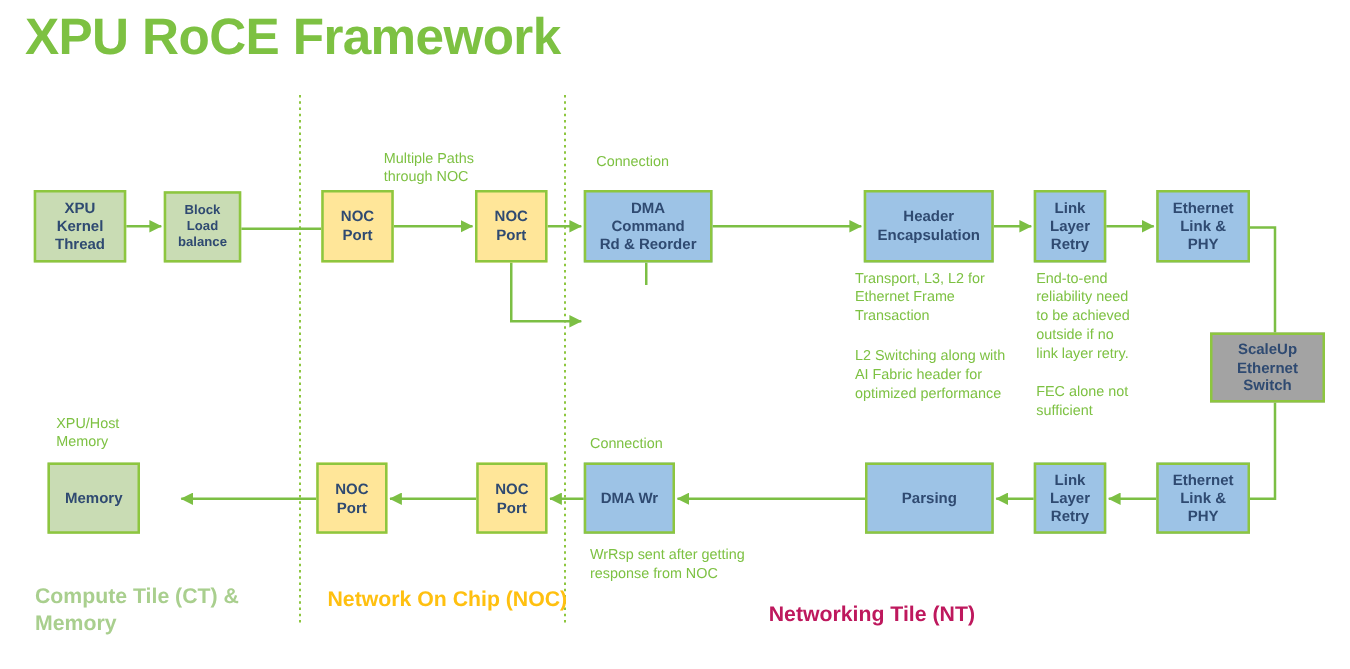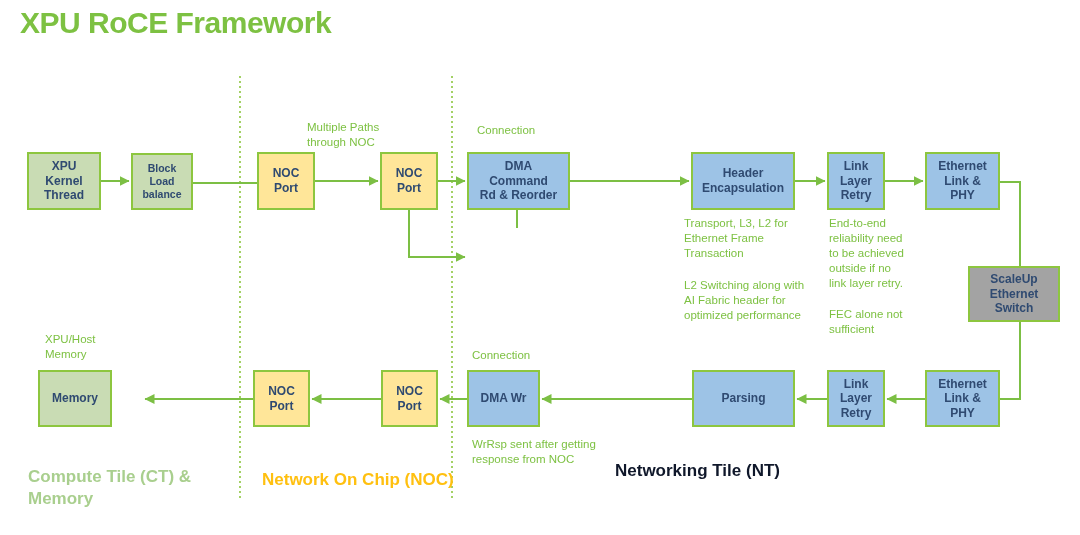--- a/index.html
+++ b/index.html
@@ -2,21 +2,21 @@
 <html><head>
 <meta charset="utf-8">
 <style>
   html,body{margin:0;padding:0;background:#fff;}
   #canvas{
     position:relative;width:1080px;height:535px;background:#ffffff;
     font-family:"Liberation Sans", sans-serif;overflow:hidden;
   }
   #page-title{
     position:absolute;left:20px;top:6px;
-    font-size:30px;font-weight:600;color:#7dc142;letter-spacing:-0.5px;
+    font-size:41px;font-weight:600;color:#7dc142;letter-spacing:-0.5px;
     white-space:nowrap;
   }
   .box{
     position:absolute;border:2px solid #8dc63f;box-sizing:border-box;
     display:flex;align-items:center;justify-content:center;text-align:center;
     font-size:12px;font-weight:600;color:#2f4a71;line-height:1.22;
     white-space:pre-line;
   }
   .box.small{font-size:10.5px;}
   .green{background:#c9dcb4;}
@@ -26,21 +26,21 @@
   .note{
     position:absolute;color:#7dc142;font-size:11.5px;line-height:15px;
     font-weight:500;white-space:pre-line;
   }
   .section-label{
     position:absolute;font-size:17px;font-weight:700;line-height:22px;
     white-space:pre-line;
   }
   #section-ct{left:28px;top:466px;color:#a9cf8e;}
   #section-noc{left:262px;top:469px;color:#ffc010;}
-  #section-nt{left:615px;top:460px;color:#0f172a;}
+  #section-nt{left:615px;top:481px;color:#be185d;}
   svg.wires{position:absolute;left:0;top:0;pointer-events:none;}
   .wire{stroke:#7cbf44;stroke-width:2;fill:none;}
   .dotted{stroke:#8dc63f;stroke-width:1.6;stroke-dasharray:2 3;fill:none;}
 </style>
 </head>
 <body>
 
 <div id="canvas">
 
   <svg class="wires" width="1080" height="535">

